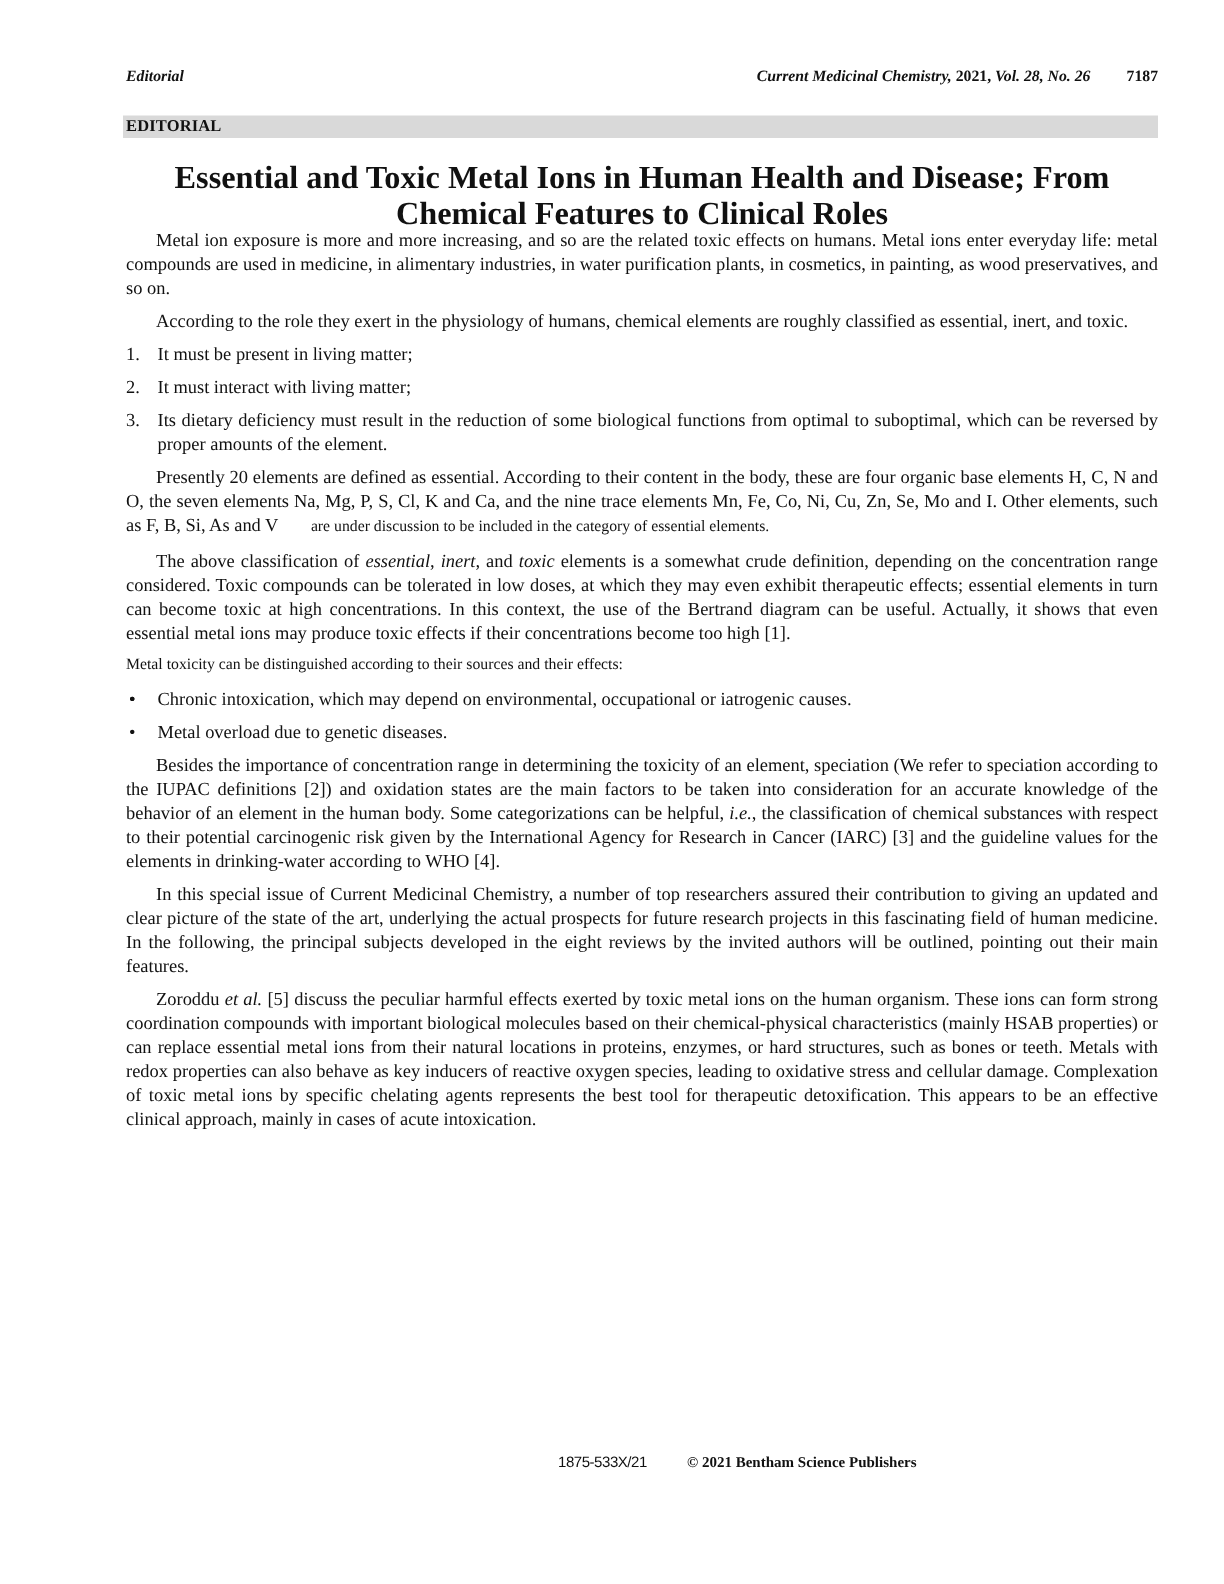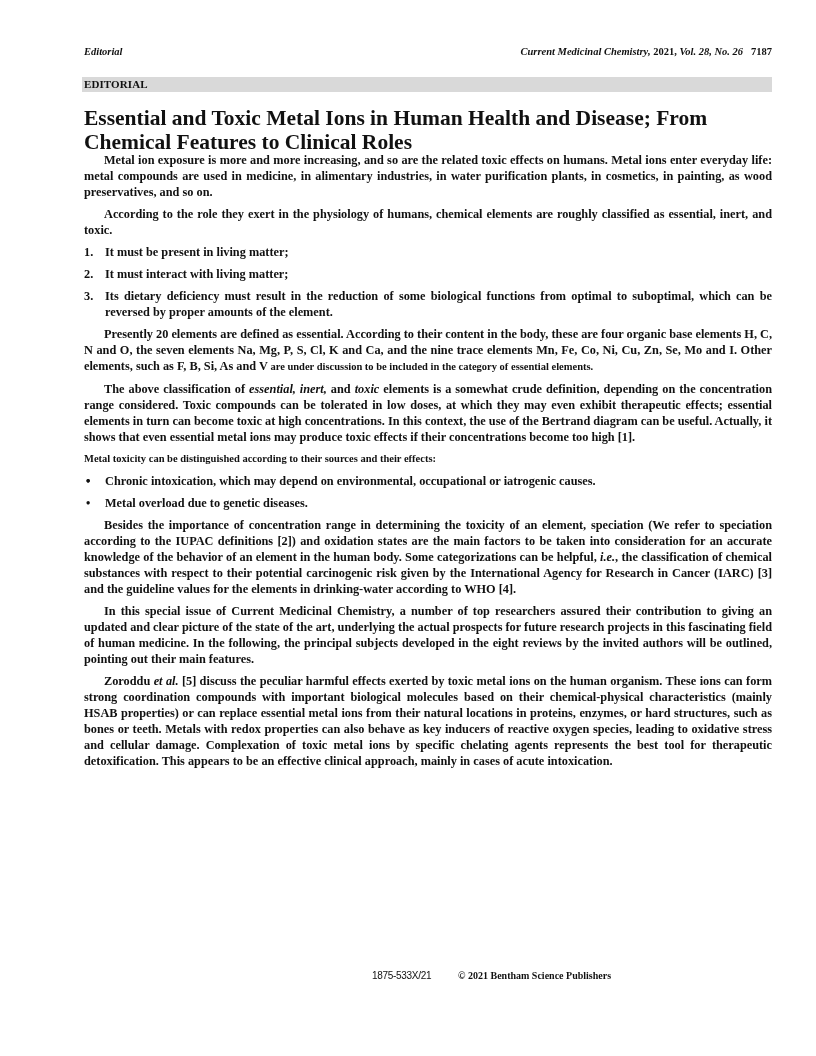--- a/index.html
+++ b/index.html
@@ -5,34 +5,34 @@
   html, body { margin: 0; padding: 0; background: #ffffff; }
   body { width: 816px; height: 1056px; position: relative; overflow: hidden;
          font-family: "Liberation Serif", "DejaVu Serif", serif; color: #111; }
   .page { position: absolute; left: 84px; top: 0; width: 688px; }
 
   .running-head { position: absolute; top: 46px; left: 0; width: 688px; height: 14px;
                   font-size: 10.5px; font-weight: bold; }
   .running-head .left { position: absolute; left: 0; top: 0; font-style: italic; }
   .running-head .right { position: absolute; right: 0; top: 0; }
   .running-head .right i { font-style: italic; }
-  .running-head .pageno { margin-left: 8px; font-style: normal; }
+  .running-head .pageno { margin-left: 24px; font-style: normal; }
 
   .section-band { position: absolute; top: 77px; left: -2px; width: 690px; height: 15px;
                   background: #d9d9d9; }
   .section-band span { position: absolute; left: 2px; top: 1px; font-size: 11px; font-weight: bold; letter-spacing: 0.1px; }
 
-  .title { position: absolute; top: 106px; left: 0; width: 688px; 
+  .title { position: absolute; top: 106px; left: 0; width: 688px; text-align: center;
            font-size: 21.5px; font-weight: bold; line-height: 24px; }
 
   .body { position: absolute; top: 152px; left: 0; width: 688px; font-size: 12.3px; line-height: 16px;
-          text-align: justify; font-weight: bold; }
+          text-align: justify; }
   .body p { margin: 0 0 6px 0; text-indent: 20px; }
   .body p.noindent { text-indent: 0; }
-  .small { font-size: 10.5px; }
+  .small { font-size: 10.5px; margin-left: 19px; }
   .list { margin: 0 0 6px 0; padding: 0; list-style: none; }
   .list li { position: relative; padding-left: 21px; margin-bottom: 6px; }
   .list li .marker { position: absolute; left: 0; top: 0; }
   .list.bullets li .marker { left: 2px; }
 
   .footer { position: absolute; top: 970px; left: 0; width: 688px; font-size: 10px; }
   .footer .issn { position: absolute; left: 268px; font-family: "Liberation Sans", "DejaVu Sans", sans-serif; letter-spacing: -0.3px; margin-left: 20px; }
   .footer .copyright { position: absolute; left: 374px; font-weight: bold; }
 </style>
 </head>

